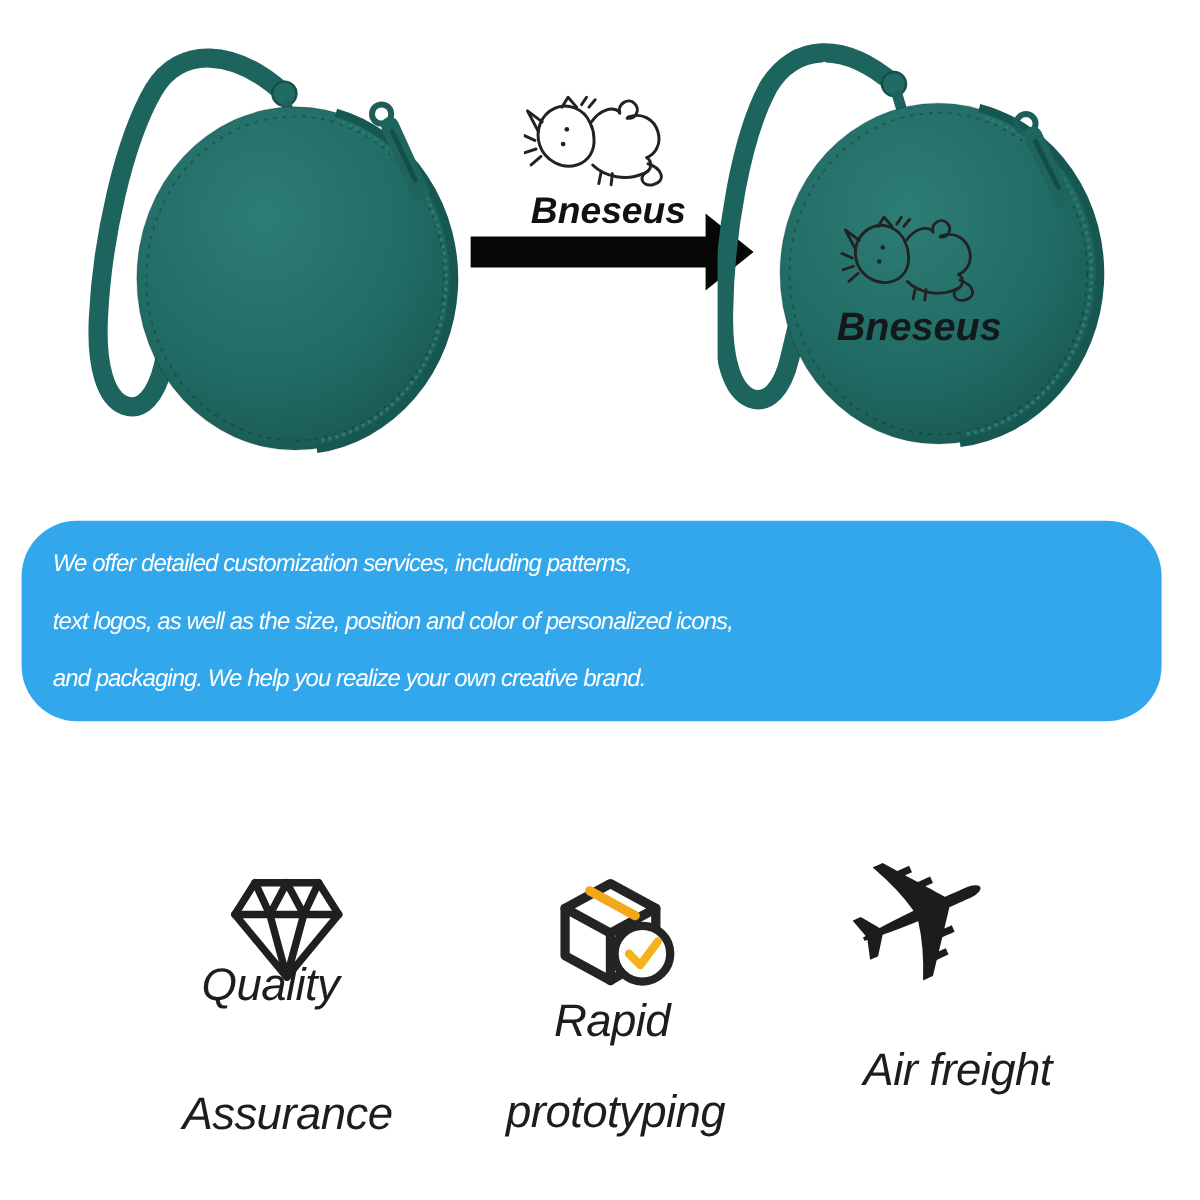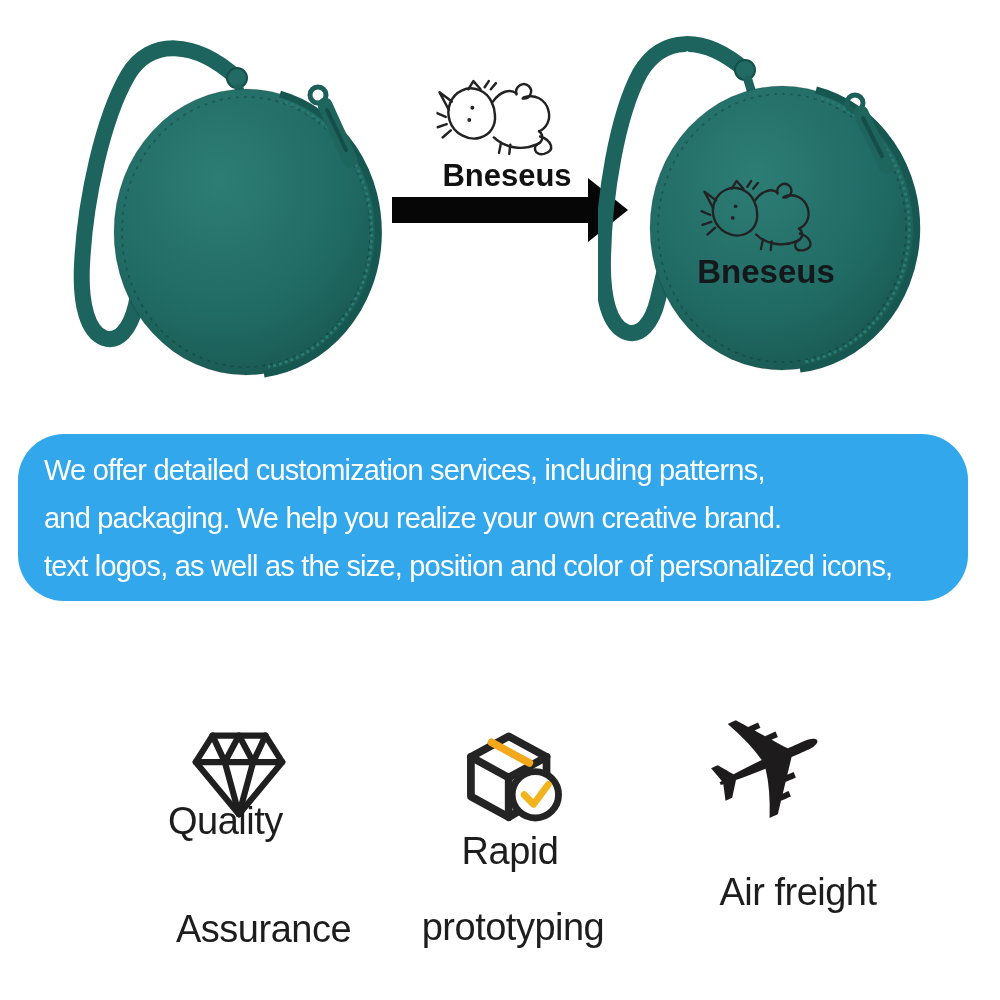--- a/index.html
+++ b/index.html
@@ -1,31 +1,31 @@
 <!DOCTYPE html>
 <html><head>
 <meta charset="utf-8">
 <style>
   html,body{margin:0;padding:0;background:#fff;}
   .canvas{
     position:relative;width:1000px;height:1000px;background:#ffffff;
-    font-family:"Liberation Sans",sans-serif;overflow:hidden;
+    font-family:"Liberation Sans",sans-serif;overflow:hidden;font-style:italic;
   }
   .abs{position:absolute;}
   .brand-label{
     font-size:31px;font-weight:700;color:#111;text-align:center;letter-spacing:0px;
   }
   .banner{
     position:absolute;left:18px;top:434px;width:950px;height:167px;
     background:#33a7ec;border-radius:46px;color:#fff;
     padding:0;box-sizing:border-box;
   }
   .banner-line{
     position:relative;margin-left:26px;margin-right:10px;
-    font-size:29px;letter-spacing:-0.8px;line-height:48px;white-space:nowrap;color:#fff;
+    font-size:20px;letter-spacing:-0.8px;line-height:48px;white-space:nowrap;color:#fff;
   }
   .banner-inner{padding-top:12px;}
   .feature-label{
     position:absolute;font-size:38px;color:#1d1d1d;letter-spacing:-0.5px;white-space:nowrap;
   }
   .centered{text-align:center;}
   .plane-wrap{
     position:absolute;left:664px;top:680px;width:210px;height:170px;
     display:flex;align-items:center;justify-content:center;
   }
@@ -122,39 +122,39 @@
       <g>
         <use href="#cat-doodle" x="100" y="162" width="124" height="76"></use>
         <text x="168" y="267" text-anchor="middle" font-family="Liberation Sans, sans-serif" font-size="33" font-weight="700" fill="#15181a">Bneseus</text>
       </g>
     </svg>
   </div>
 
   <div class="banner">
     <div class="banner-inner">
       <div class="banner-line">We offer detailed customization services, including patterns,</div>
+      <div class="banner-line">text logos, as well as the size, position and color of personalized icons,</div>
       <div class="banner-line">and packaging. We help you realize your own creative brand.</div>
-      <div class="banner-line">text logos, as well as the size, position and color of personalized icons,</div>
     </div>
   </div>
 
   <div>
 
     <div>
       <svg class="abs" style="left:186px;top:722px" width="106" height="104" viewBox="0 0 120 115">
         <g fill="none" stroke="#1f1f1f" stroke-width="7" stroke-linejoin="round" stroke-linecap="round">
           <path d="M30,14 L90,14 L109,44 L60,103 L11,44 Z"></path>
           <path d="M11,44 L109,44"></path>
           <path d="M30,14 L44,44 L60,14 L76,44 L90,14"></path>
           <path d="M44,44 L60,103"></path>
           <path d="M76,44 L60,103"></path>
         </g>
       </svg>
       <div class="feature-label" style="left:168px;top:800px">Quality</div>
-      <div class="feature-label" style="left:176px;top:908px">Assurance</div>
+      <div class="feature-label" style="left:152px;top:908px">Assurance</div>
     </div>
 
     <div>
       <svg class="abs" style="left:452px;top:719px" width="116" height="112" viewBox="0 0 135 130">
         <g fill="none" stroke="#242424" stroke-width="9" stroke-linejoin="round" stroke-linecap="round">
           <path d="M22,44 L66,20 L110,44 L66,68 Z"></path>
           <path d="M22,44 L22,90 L66,114 L66,68"></path>
           <path d="M110,44 L110,88 L66,114"></path>
         </g>
         <path d="M46,27 L90,51" stroke="#f3a81c" stroke-width="9" stroke-linecap="round" fill="none"></path>

